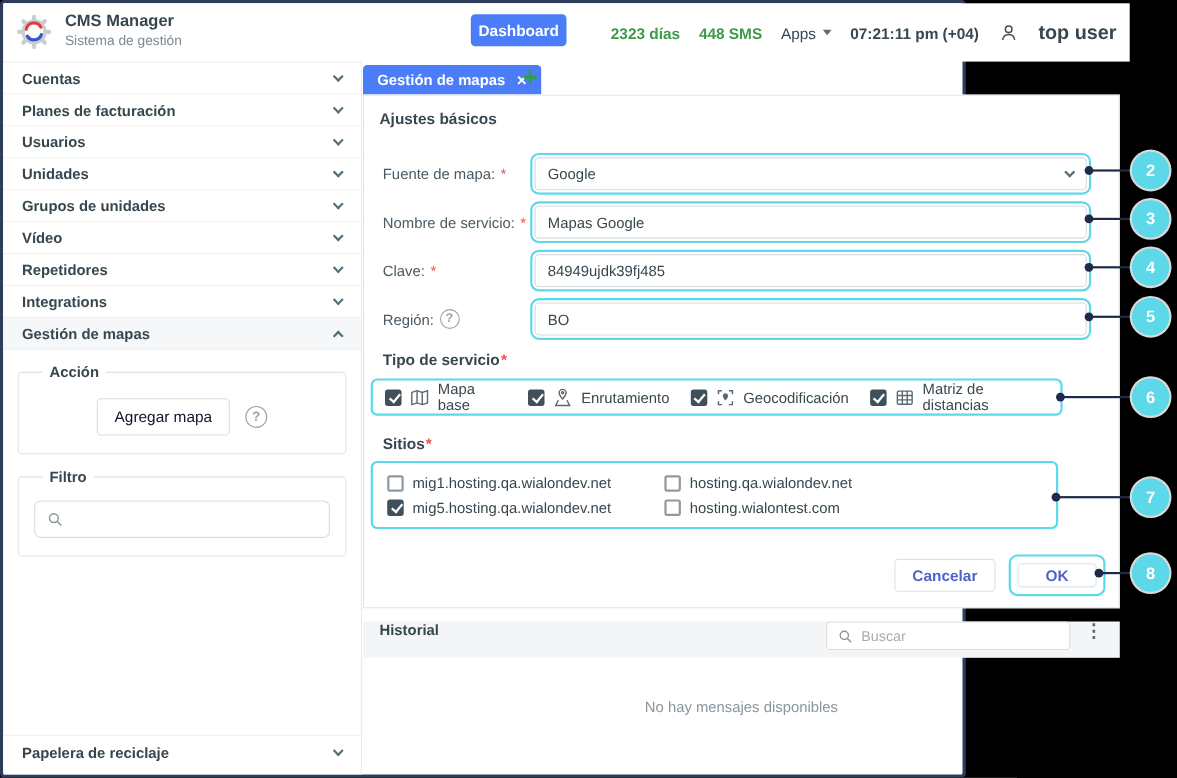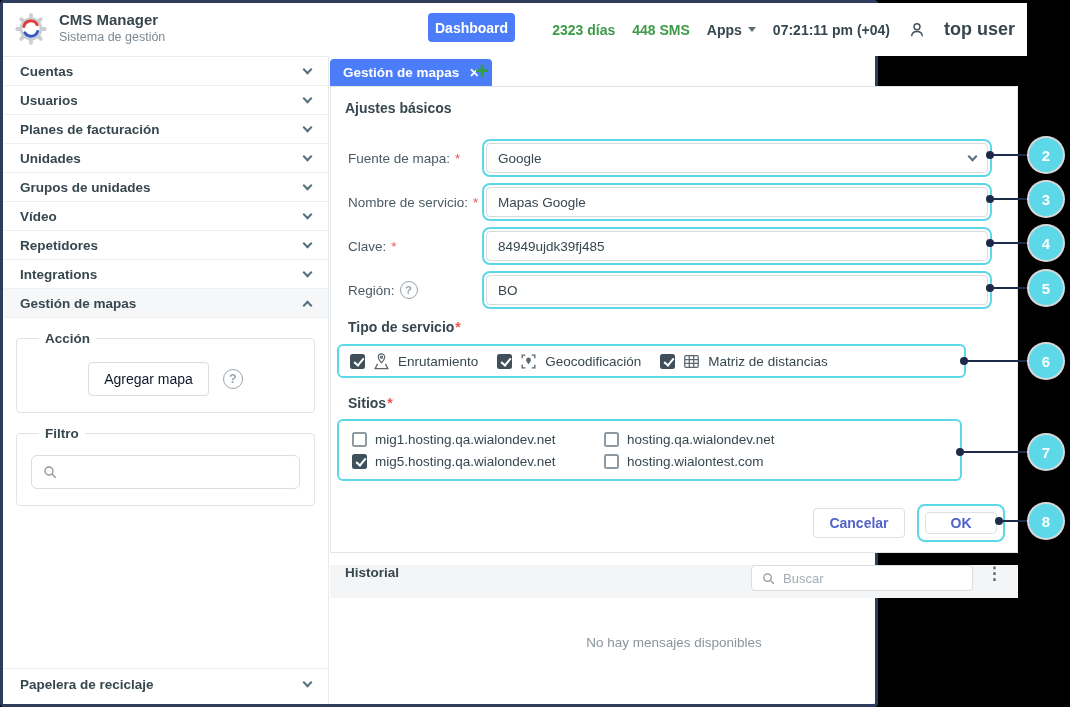--- a/index.html
+++ b/index.html
@@ -12,21 +12,21 @@
   .header { position:absolute; left:0; top:0; width:1024px; height:53px; background:#fff; }
   .logo { position:absolute; left:9px; top:7px; width:38px; height:38px; }
   .app-titles { position:absolute; left:56px; top:8px; }
   .app-title { font-size:15px; font-weight:bold; color:#37474f; }
   .app-subtitle { font-size:12.5px; color:#7b8a94; margin-top:2px; }
   .dash-btn { position:absolute; left:425px; top:10px; height:29px; padding:0 7px;
               background:#4c7df8; color:#fff; border:none; border-radius:4px;
               font-size:14px; font-weight:bold; display:flex; align-items:center; cursor:pointer; }
   .hdr-right { position:absolute; right:12px; top:0; height:53px; display:flex; align-items:center; gap:17px; }
   .counter { color:#3d9a47; font-size:14px; font-weight:bold; }
-  .apps-menu { display:flex; align-items:center; gap:6px; font-size:14px; color:#37474f; font-weight:bold; cursor:pointer; }
+  .apps-menu { display:flex; align-items:center; gap:6px; font-size:14px; color:#37474f; font-weight:normal; cursor:pointer; }
   .caret { width:0; height:0; border-left:4px solid transparent; border-right:4px solid transparent; border-top:5px solid #5f6b73; }
   .clock { font-size:14px; color:#37474f; font-weight:bold; }
   .username { font-size:18px; color:#37474f; font-weight:bold; }
 
   
   .sidebar { position:absolute; left:0; top:53px; width:326px; height:648px;
              background:#fff; border-top:1px solid #e8ebed; border-right:1px solid #e8ebed; }
   .nav-item { height:29px; display:flex; align-items:center; justify-content:space-between;
               padding:0 17px; border-bottom:1px solid #eef0f2; font-size:13.5px;
               font-weight:bold; color:#37474f; cursor:pointer; background:#fff; }
@@ -164,25 +164,25 @@
         <span class="username">top user</span>
       </div>
     </div>
 
     <div class="sidebar">
       <div class="nav-item">
         <span>Cuentas</span>
         <span class="chev"></span>
       </div>
       <div class="nav-item">
+        <span>Planes de facturación</span>
+        <span class="chev"></span>
+      </div>
+      <div class="nav-item">
         <span>Usuarios</span>
-        <span class="chev"></span>
-      </div>
-      <div class="nav-item">
-        <span>Planes de facturación</span>
         <span class="chev"></span>
       </div>
       <div class="nav-item">
         <span>Unidades</span>
         <span class="chev"></span>
       </div>
       <div class="nav-item">
         <span>Grupos de unidades</span>
         <span class="chev"></span>
       </div>
@@ -277,20 +277,30 @@
           <span>BO</span>
         </div>
       </div>
 
       <div class="group-title" style="top:232px">
         <span>Tipo de servicio</span>
         <span class="req">*</span>
       </div>
 
       <div class="svc-box">
+        <span class="svc-item">
+          <span class="cb checked"></span>
+          <span class="svc-icon">
+            <svg viewBox="0 0 24 24" width="19" height="19" fill="none" stroke="#5b6770" stroke-width="1.6">
+              <path d="M3 6l6-2 6 2 6-2v14l-6 2-6-2-6 2z"></path>
+                <path d="M9 4v14M15 6v14"></path>
+            </svg>
+          </span>
+          <span>Mapa base</span>
+        </span>
         <span class="svc-item">
           <span class="cb checked"></span>
           <span class="svc-icon">
             <svg viewBox="0 0 24 24" width="19" height="19" fill="none" stroke="#5b6770" stroke-width="1.6">
               <path d="M12 2.5c-2.2 0-4 1.8-4 4 0 3 4 7 4 7s4-4 4-7c0-2.2-1.8-4-4-4z"></path>
               <circle cx="12" cy="6.5" r="1.2"></circle>
                 <path d="M7 15L4 21h16l-3-6"></path>
             </svg>
           </span>
           <span>Enrutamiento</span>

